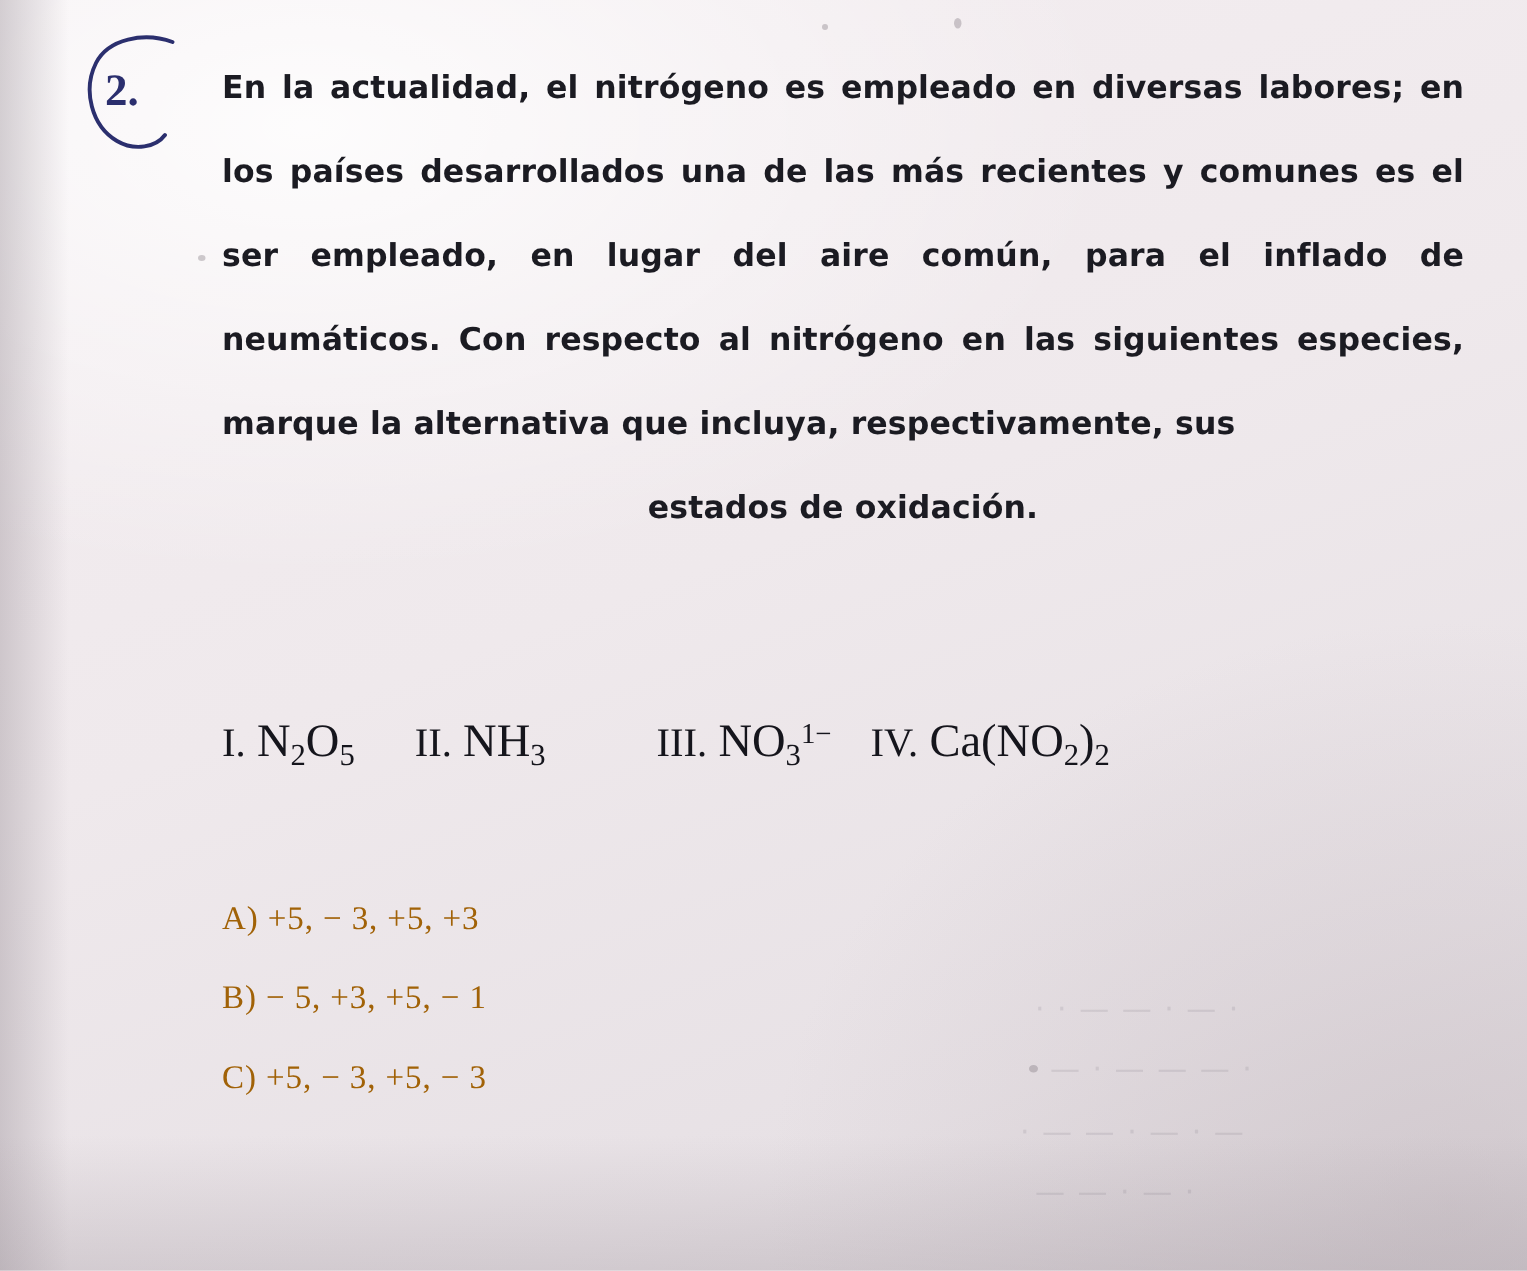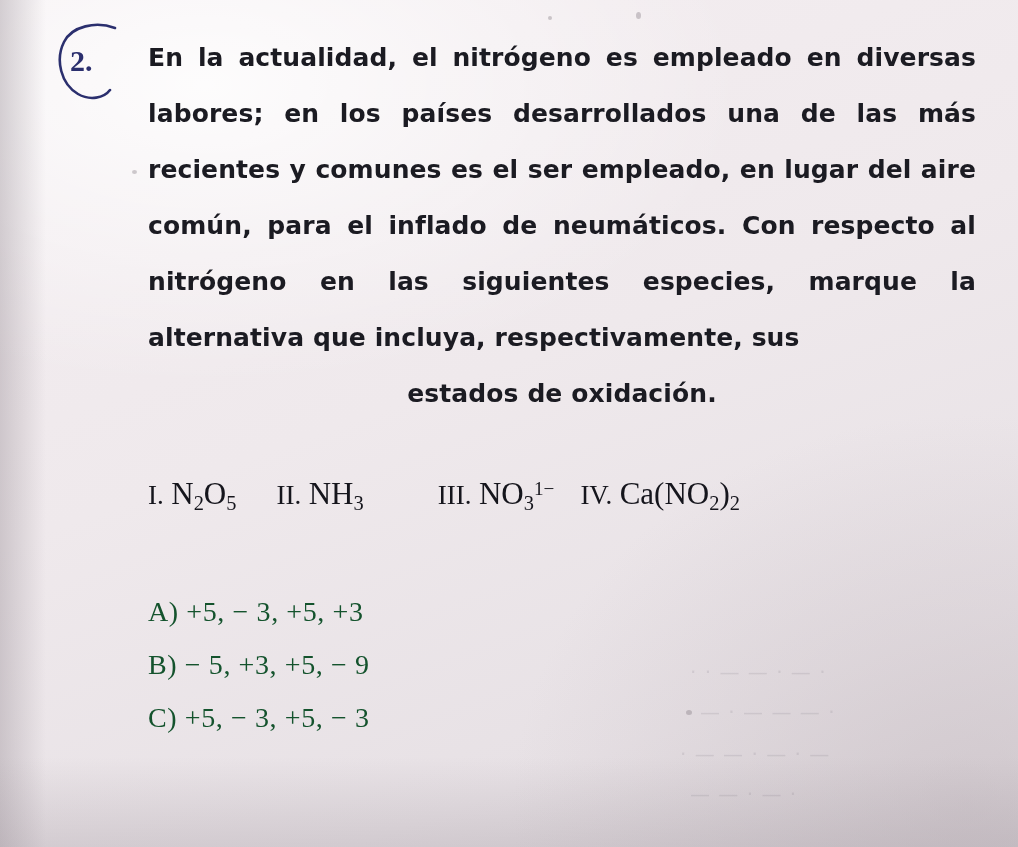--- a/index.html
+++ b/index.html
@@ -68,21 +68,21 @@
     top: 0;
   }
 
   .qtext {
     position: absolute;
     left: 148px;
     top: 30px;
     width: 828px;
     font-family: "DejaVu Sans", sans-serif;
     font-weight: bold;
-    font-size: 25px;
+    font-size: 21px;
     line-height: 56px;
     color: #1b1b22;
     text-align: justify;
     text-justify: inter-word;
     letter-spacing: 0.1px;
   }
   .qtext .lastline {
     display: block;
     text-align: center;
   }
@@ -124,22 +124,22 @@
 
   
   .options {
     position: absolute;
     left: 148px;
     top: 585px;
     width: 500px;
   }
   .option {
     font-family: "Liberation Serif", serif;
-    font-size: 28px;
-    color: #14532d;
+    font-size: 22px;
+    color: #a16207;
     line-height: 53px;
     white-space: nowrap;
     letter-spacing: 0.6px;
   }
   .opt-letter { }
   .opt-vals { }
 
   
   .bleed {
     position: absolute;
@@ -194,21 +194,21 @@
     </span>
   </div>
 
   <div class="options">
     <div class="option">
       <span class="opt-letter">A)</span>
       <span class="opt-vals">+5, − 3, +5, +3</span>
     </div>
     <div class="option">
       <span class="opt-letter">B)</span>
-      <span class="opt-vals">− 5, +3, +5, − 9</span>
+      <span class="opt-vals">− 5, +3, +5, − 1</span>
     </div>
     <div class="option">
       <span class="opt-letter">C)</span>
       <span class="opt-vals">+5, − 3, +5, − 3</span>
     </div>
   </div>
 
   <div class="bleed" style="left:690px; top:660px; width:280px;">· · — — · — ·</div>
   <div class="bleed" style="left:700px; top:700px; width:260px;">— · — — — ·</div>
   <div class="bleed" style="left:680px; top:742px; width:270px;">· — — · — · —</div>

